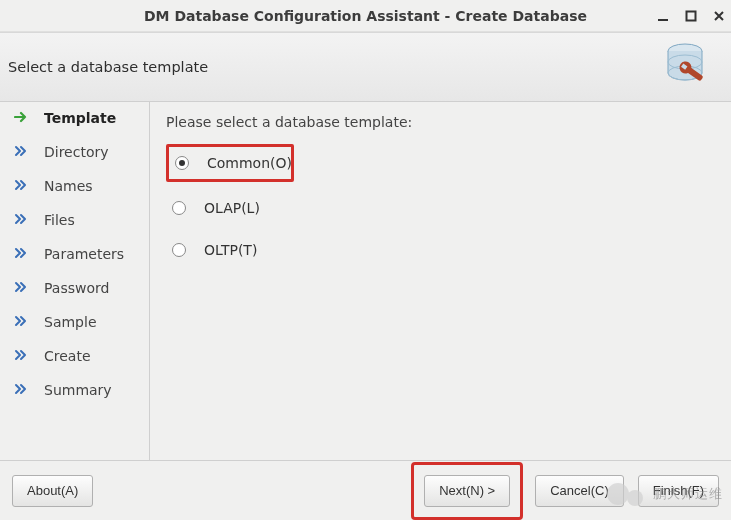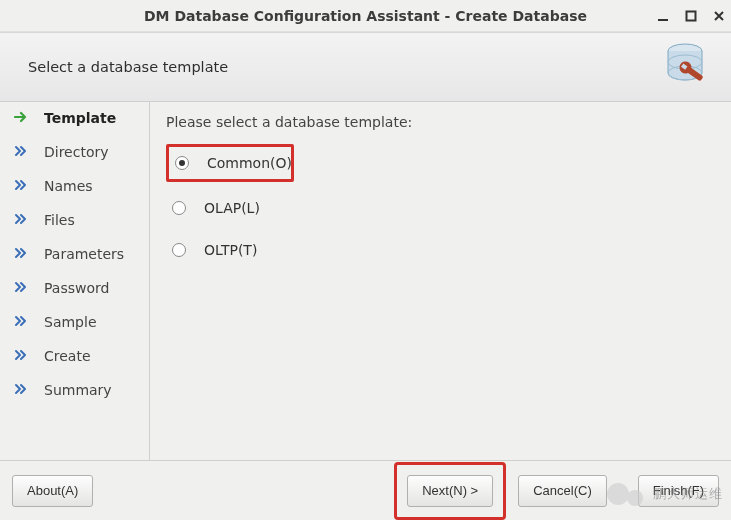--- a/index.html
+++ b/index.html
@@ -3,38 +3,38 @@
 <meta charset="utf-8">
 <style>
   * { box-sizing: border-box; }
   html, body { margin:0; padding:0; font-family: "DejaVu Sans","Liberation Sans",Arial,sans-serif; font-size:13px; color:#2e2e2e; background:#fff; }
   .window { width:731px; height:520px; display:flex; flex-direction:column; background:#f0f0ef; overflow:hidden; }
   .titlebar { height:32px; display:flex; align-items:center; justify-content:center; position:relative; background:#f0f0ef; border-bottom:1px solid #e0e0df; }
   .titlebar-title { font-weight:600; color:#3c3c3c; font-size:14px; }
   .titlebar-controls { position:absolute; right:6px; top:0; height:32px; display:flex; align-items:center; gap:16px; }
   .titlebar-controls svg { display:block; }
   .header-band { height:70px; background:linear-gradient(to bottom,#f3f3f3,#e7e7e7); border-top:1px solid #d8d8d8; border-bottom:1px solid #cfcfcf; position:relative; display:flex; align-items:center; padding-left:8px; }
-  .header-title { font-size:14.5px; color:#2e2e2e;margin-left:20px; }
+  .header-title { font-size:14.5px; color:#2e2e2e; }
   .header-icon { position:absolute; right:14px; top:4px; }
   .body { flex:1 1 auto; display:flex; background:#f0f0ef; overflow:hidden; }
   .sidebar { width:150px; border-right:1px solid #cfcfcf; padding:8px 0 8px 14px; display:flex; flex-direction:column; gap:18px; }
   .step { display:flex; align-items:center; gap:16px; font-size:14px; color:#444; cursor:default; }
   .step.active .step-label { font-weight:700; color:#222; }
   .step-label { }
   .content { flex:1; padding:12px 16px; background:#f0f0ef; }
   .content-prompt { font-size:14px; color:#444; margin-bottom:14px; }
   .option-row { display:flex; align-items:center; gap:18px; padding:8px 6px; font-size:14px; color:#333; }
   .option-row.highlight { border:3px solid #d3302b; border-radius:2px; width:128px; }
   .radio { width:14px; height:14px; border:1px solid #888; border-radius:50%; background:#fff; position:relative; flex-shrink:0; }
   .radio.checked::after { content:""; position:absolute; left:3px; top:3px; width:6px; height:6px; background:#333; border-radius:50%; }
   .footer { height:60px; border-top:1px solid #cfcfcf; background:#f0f0ef; position:relative; display:flex; align-items:center; padding:0 12px; }
   .btn { height:32px; padding:0 14px; border:1px solid #b0b0b0; border-radius:3px; background:linear-gradient(to bottom,#fdfdfd,#e4e4e3); font-size:13px; color:#333; display:inline-flex; align-items:center; justify-content:center; cursor:pointer; }
   .footer-spacer { flex:1; }
   .next-wrap { border:3px solid #d3302b; border-radius:4px; padding:10px; display:inline-flex; }
-  .footer-right { display:flex; gap:31px; margin-left:12px; }
+  .footer-right { display:flex; gap:14px; margin-left:12px; }
   .watermark { position:absolute; right:8px; bottom:14px; display:flex; align-items:center; gap:6px; opacity:0.65; pointer-events:none; }
   .watermark .bubble { width:22px; height:22px; border-radius:50%; background:#cfcfcf; position:relative; }
   .watermark .bubble.small { width:16px; height:16px; margin-left:-8px; margin-top:8px; }
   .watermark-text { font-size:13px; color:#888; letter-spacing:1px; margin-left:4px;text-align:center;}
 </style>
 </head>
 <body>
 
 <div class="window">
 

